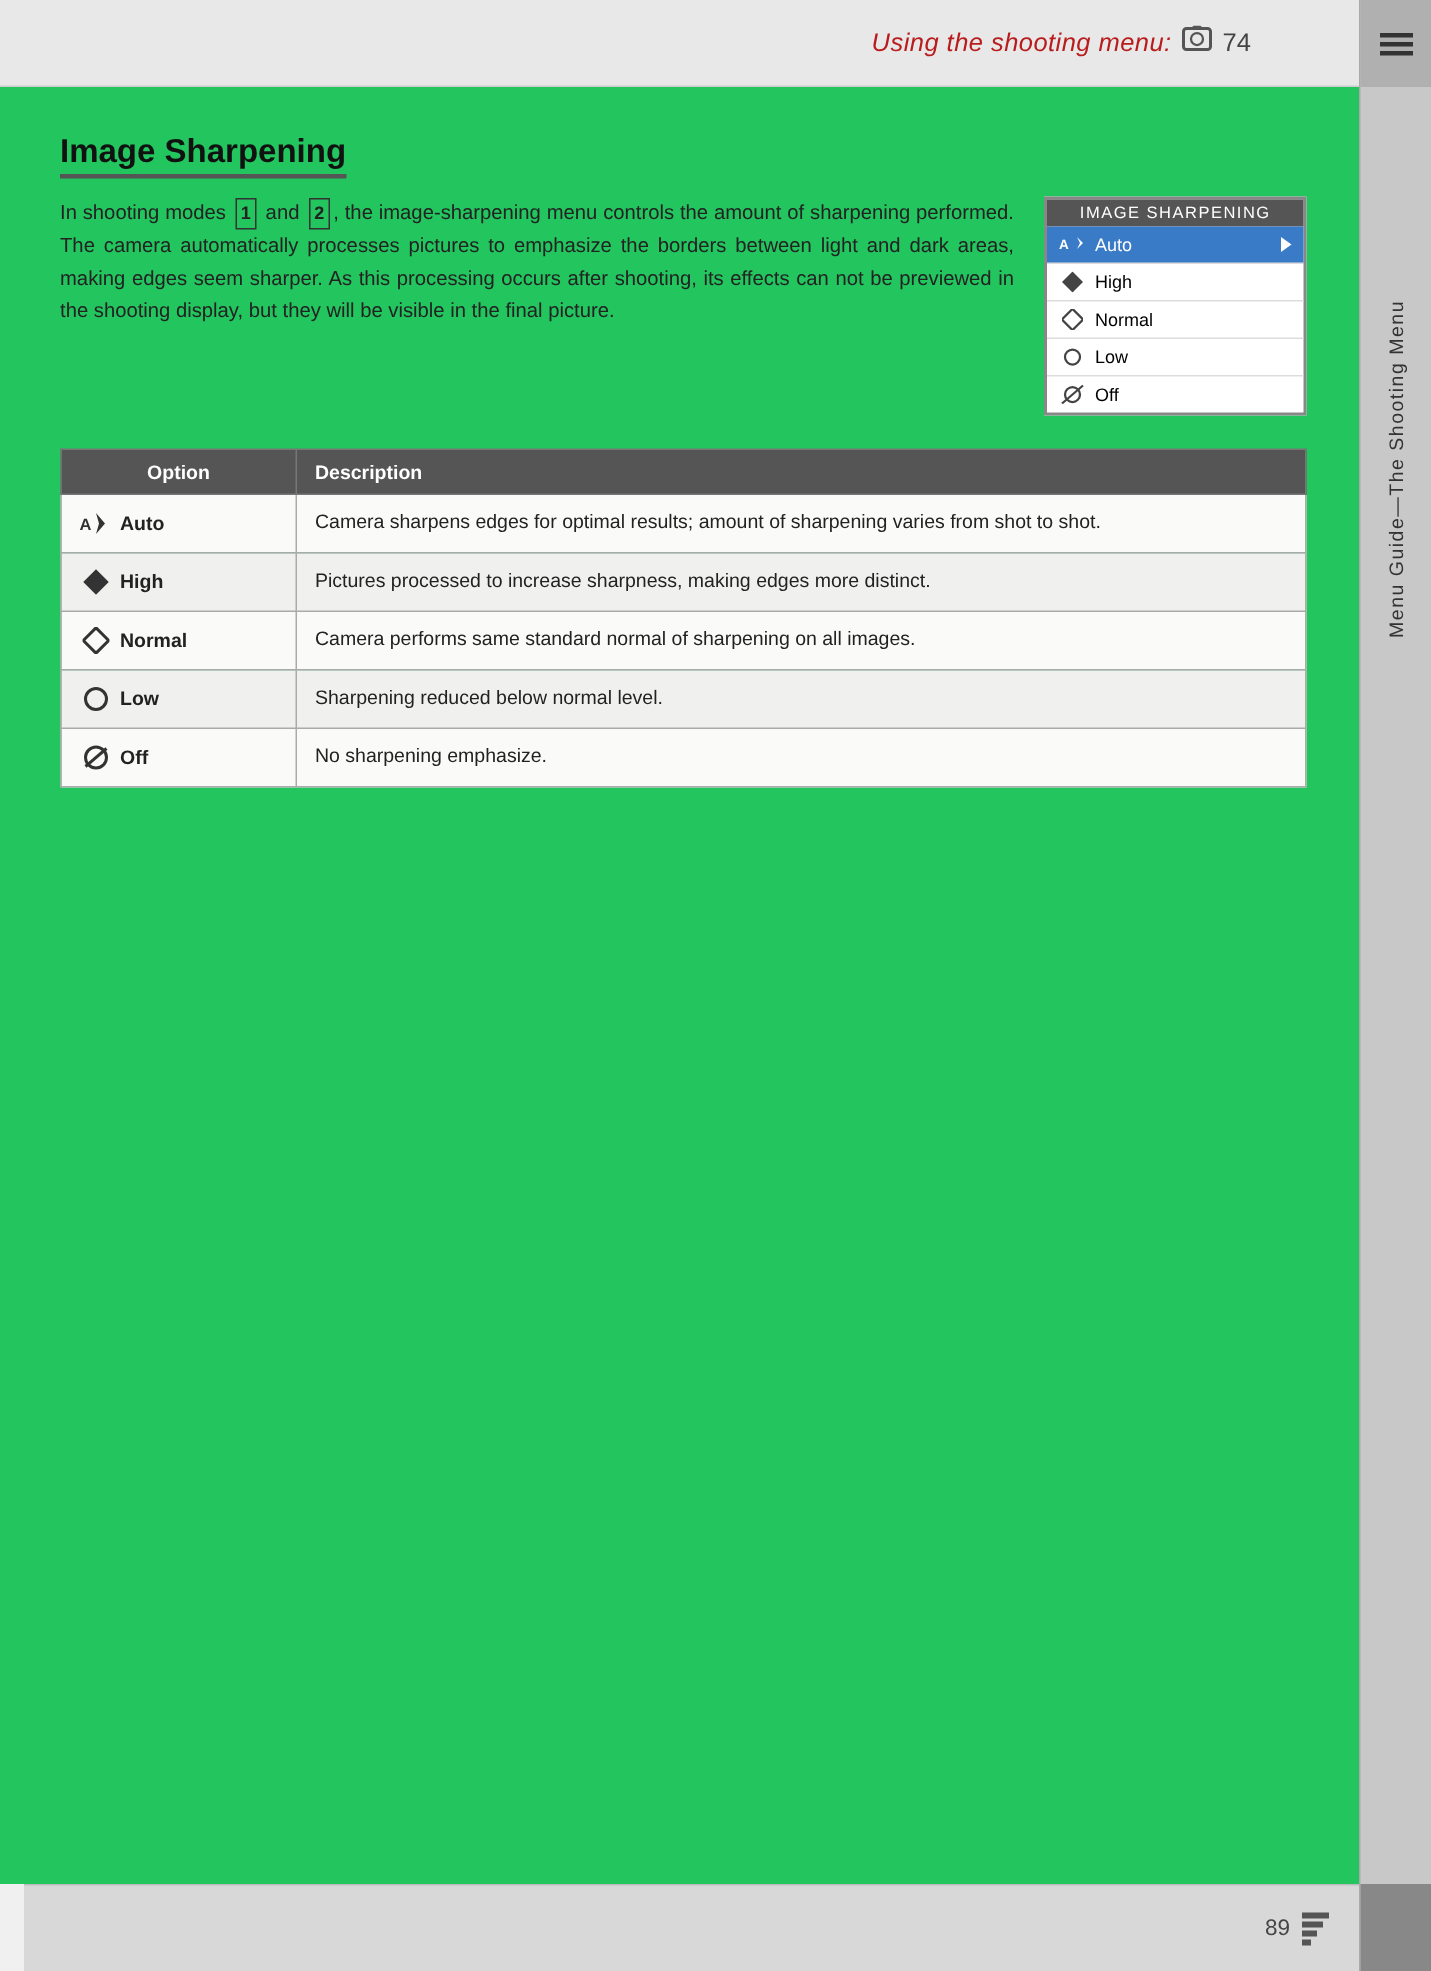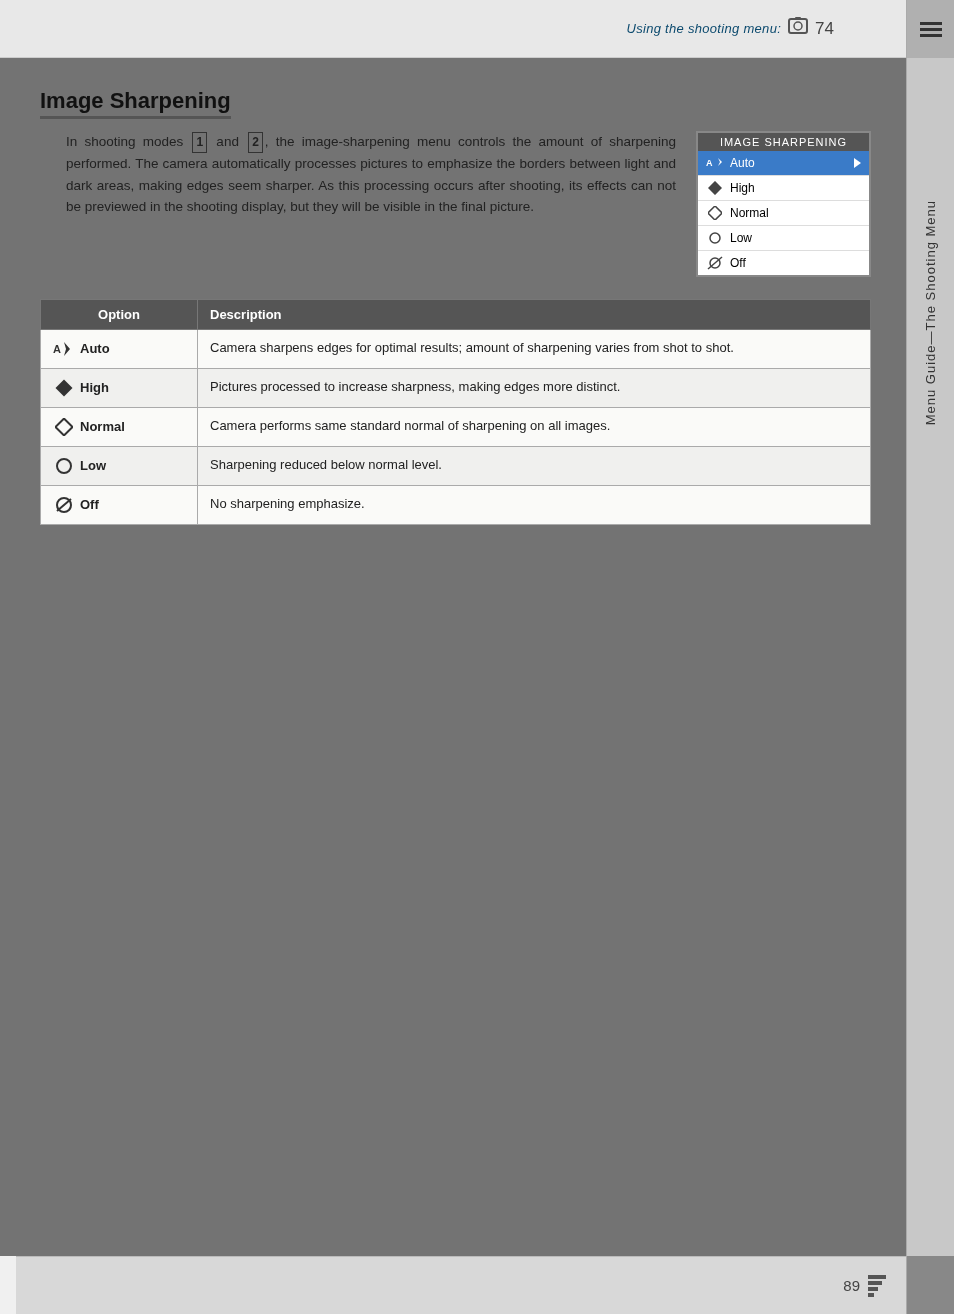--- a/index.html
+++ b/index.html
@@ -23,22 +23,22 @@
       height: 58px;
       background: #e8e8e8;
       border-bottom: 1px solid #ccc;
       display: flex;
       align-items: center;
       justify-content: flex-end;
       padding-right: 120px;
     }
 
     .top-bar-text {
-      font-size: 13px;
-      color: #0c4a6e;
+      font-size: 17px;
+      color: #b91c1c;
       font-style: italic;
       letter-spacing: 0.3px;
       text-align: right;
     }
 
     .top-bar-num {
       font-size: 17px;
       color: #444;
     }
 
@@ -138,41 +138,40 @@
       background: #555;
     }
 
     
     .main-content {
       position: absolute;
       top: 58px;
       left: 0;
       right: 48px;
       bottom: 58px;
-      background: #737373;
+      background: #22c55e;
       padding: 30px 35px 35px 40px;
     }
 
     
     .section-title {
       font-size: 22px;
       font-weight: bold;
       color: #111;
       margin-bottom: 12px;
       border-bottom: 3px solid #555;
       display: inline-block;
       padding-bottom: 2px;
     }
 
     
     .content-block {
       display: flex;
       gap: 20px;
       margin-bottom: 22px;
-      margin-left: 26px;
     }
 
     .content-text {
       flex: 1;
       font-size: 13.5px;
       color: #222;
       line-height: 1.6;
       text-align: justify;
     }
 

